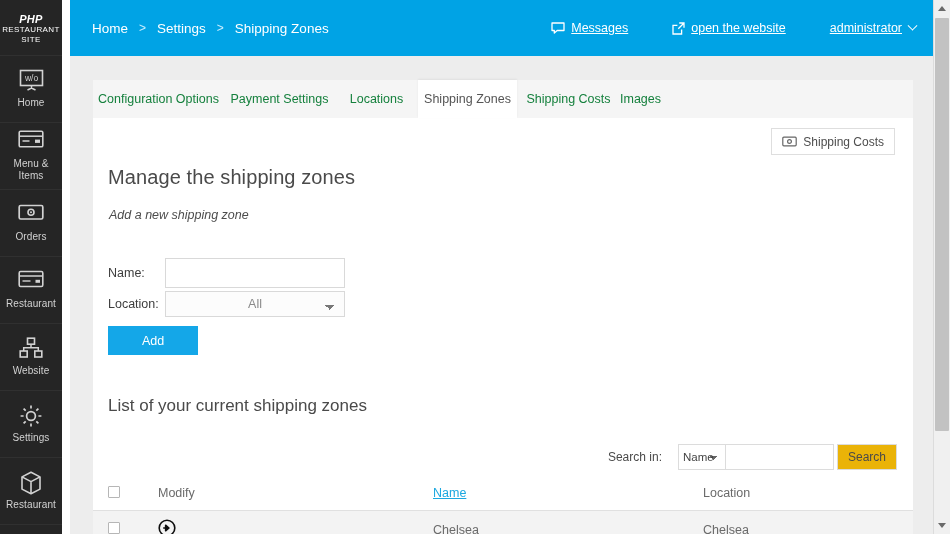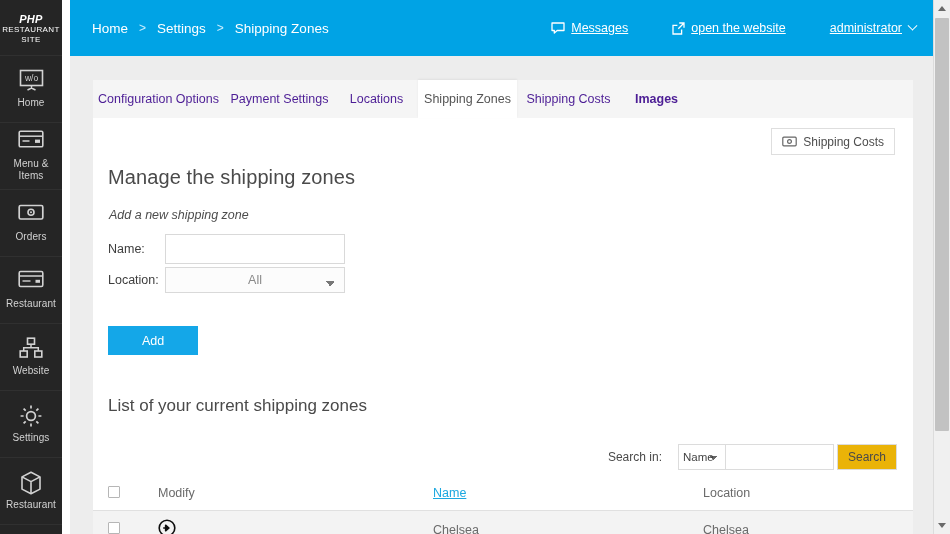--- a/index.html
+++ b/index.html
@@ -122,21 +122,21 @@
     position: absolute; left: 23px; top: 24px;
     width: 820px; height: 38px;
     background: #f5f5f5;
   }
   .tab {
     position: absolute; top: 0;
     height: 38px;
     display: flex; align-items: center;
     justify-content: center;
     font-size: 12.5px;
-    color: #4c1d95;
+    color: #15803d;
     white-space: nowrap;
   }
   .tab.active {
     background: #ffffff;
     color: #555555;
     box-shadow: 0 -1px 2px rgba(0,0,0,.06);
     z-index: 2;
   }
 
   
@@ -165,21 +165,21 @@
     color: #4a4a4a; letter-spacing: .1px;
   }
   .page-sub {
     position: absolute; left: 16px; top: 90px;
     font-size: 12.5px; font-style: italic;
     color: #4d4d4d;
   }
 
   .form-row {
     position: absolute; left: 15px;
-    display: flex; align-items: center;
+    display: flex; align-items: center; margin-top: 24px;
   }
   #row-name { top: 116px; }
   #row-loc  { top: 149px; }
   .form-lbl {
     width: 57px;
     font-size: 12.5px;
     color: #3d3d3d;
   }
   .txt-input {
     width: 180px; height: 30px;
@@ -475,21 +475,21 @@
   </div>
 
   <div id="page">
 
     <div id="tabstrip">
       <div class="tab" style="left:0px;   width:131px;">Configuration Options</div>
       <div class="tab" style="left:131px; width:111px;">Payment Settings</div>
       <div class="tab" style="left:242px; width:83px;">Locations</div>
       <div class="tab active" style="left:325px; width:99px;">Shipping Zones</div>
       <div class="tab" style="left:424px; width:103px;">Shipping Costs</div>
-      <div class="tab" style="left:527px; width:73px;font-weight:bold;">Images</div>
+      <div class="tab" style="left:511px; width:73px;">Images</div>
     </div>
 
     <div id="card">
 
       <div class="shipcost-btn">
         <span class="sc-ico">
           <svg width="15" height="11" viewBox="0 0 15 11">
               <rect x="0.8" y="1.2" width="13.4" height="8.6" rx="1" fill="none" stroke="#666" stroke-width="1.2"></rect>
               <circle cx="7.5" cy="5.5" r="1.9" fill="none" stroke="#666" stroke-width="1.2"></circle>
             </svg>

